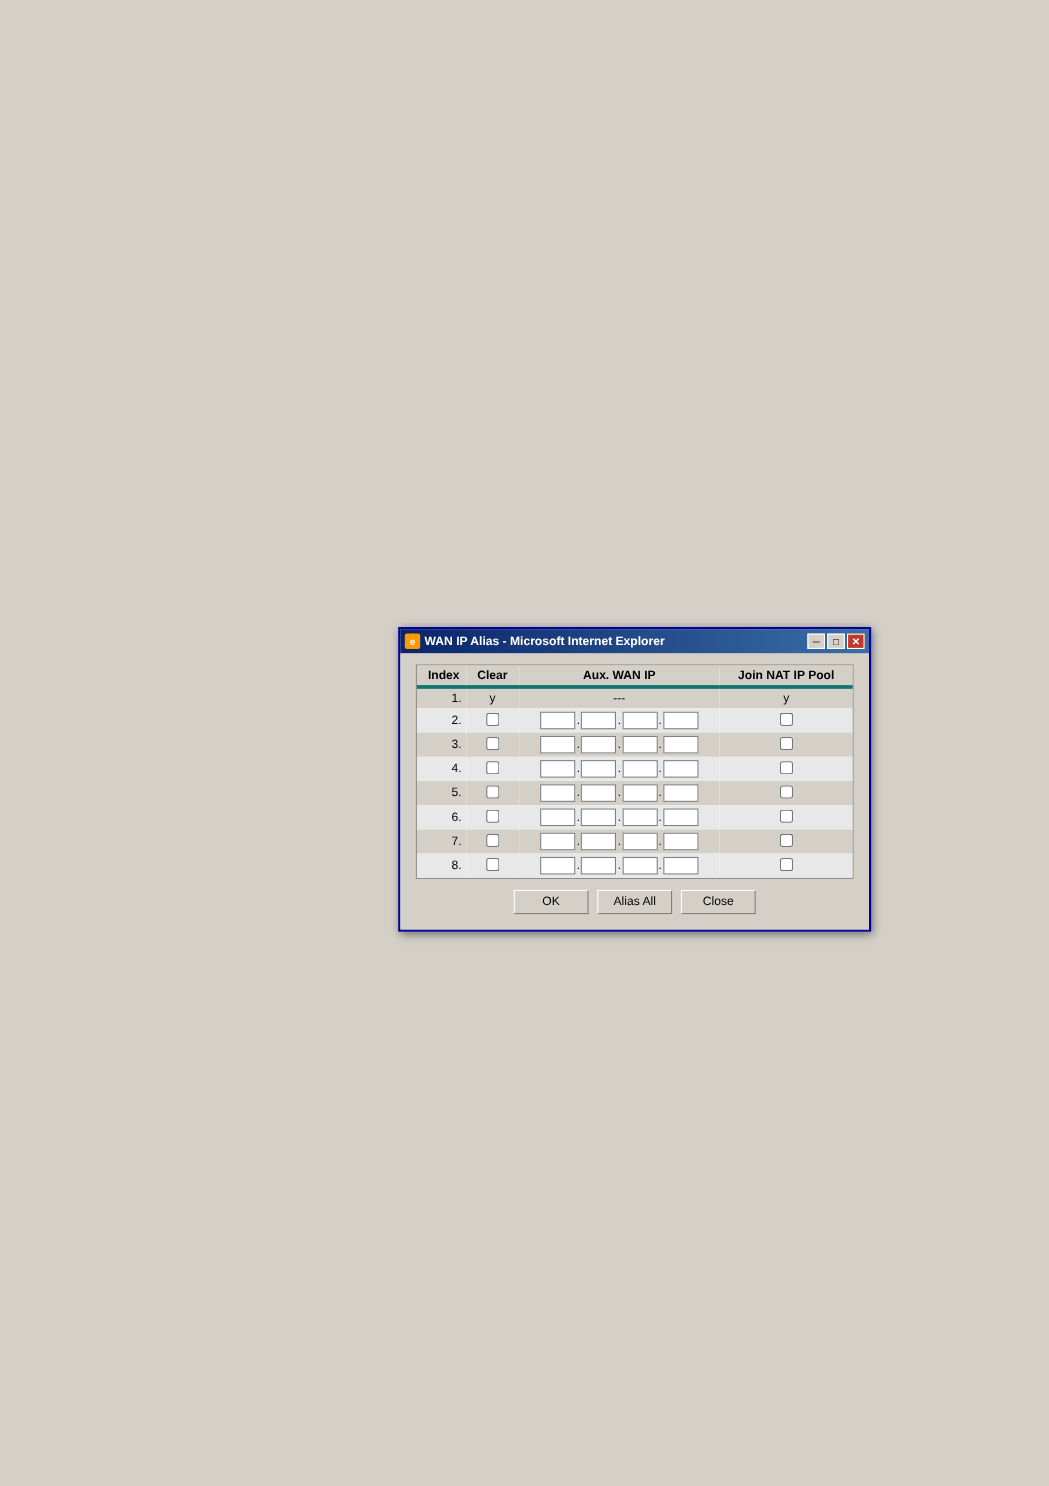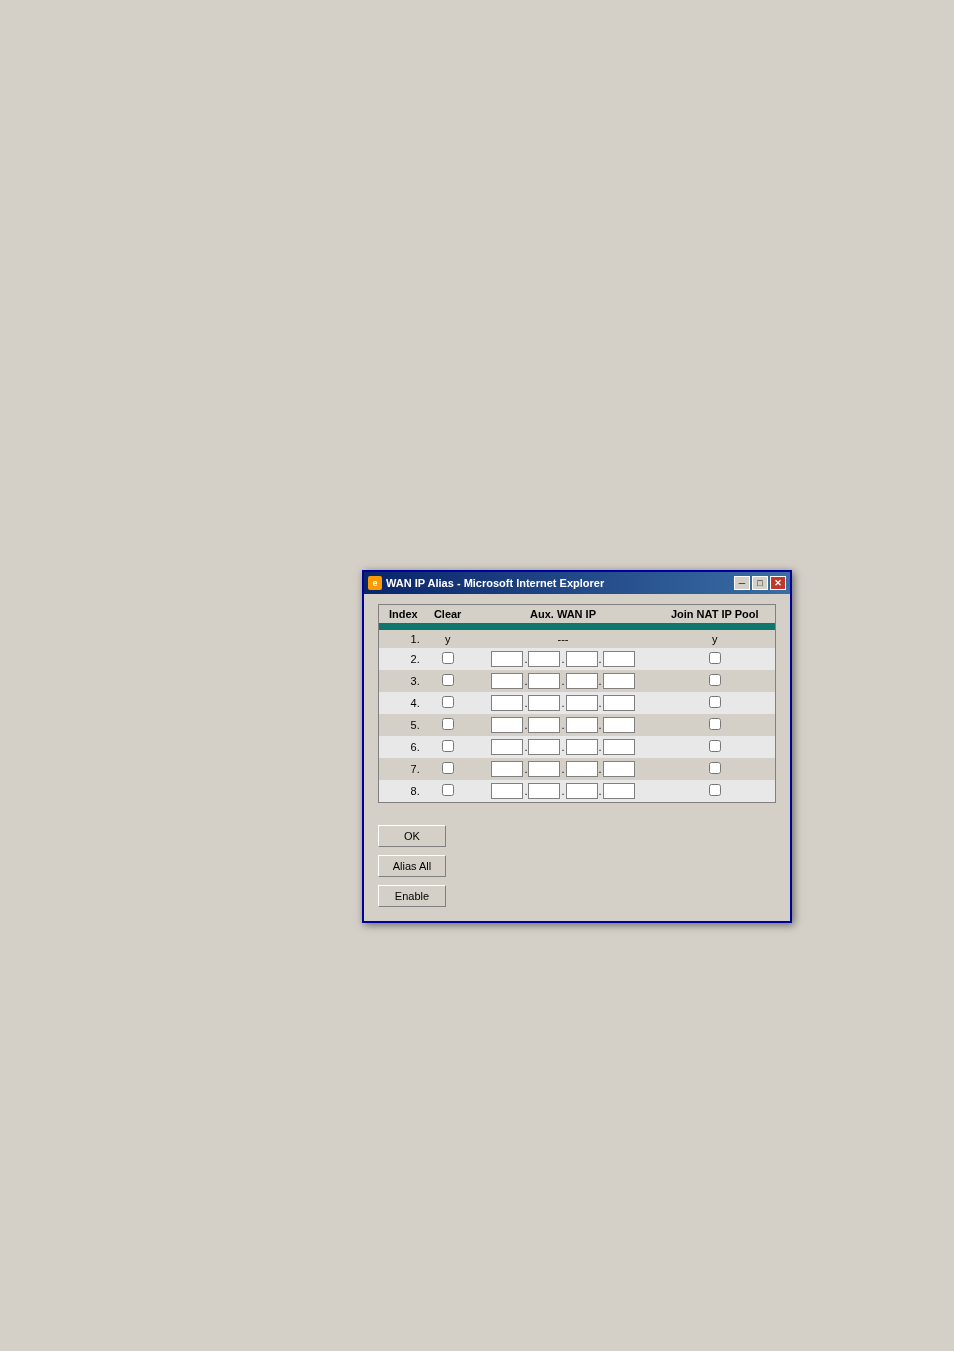--- a/index.html
+++ b/index.html
@@ -105,21 +105,21 @@
     }
 
     thead tr {
       background: #d4d0c8;
     }
 
     thead th {
       padding: 3px 6px;
       text-align: center;
       font-weight: bold;
-      border-bottom: 7px solid #0f766e;
+      border-bottom: 3px solid #0f766e;
       color: #000;
     }
 
     thead th:first-child {
       text-align: left;
       padding-left: 10px;
     }
 
     tbody tr:nth-child(odd) {
       background: #d4d0c8;
@@ -166,22 +166,21 @@
     input[type="checkbox"] {
       width: 12px;
       height: 12px;
       cursor: pointer;
     }
 
     .button-row {
       display: flex;
       justify-content: center;
       gap: 8px;
-      margin-top: 22px;
-      flex-direction: column;
+      margin-top: 10px;
     }
 
     .dialog-btn {
       width: 68px;
       height: 22px;
       background: #d4d0c8;
       border: 1px solid #808080;
       border-top-color: #ffffff;
       border-left-color: #ffffff;
       font-size: 11px;
@@ -354,16 +353,16 @@
             </td>
             <td><input type="checkbox" style=""></td>
           </tr>
         </tbody>
       </table>
     </div>
 
     <div class="button-row">
       <button class="dialog-btn">OK</button>
       <button class="dialog-btn">Alias All</button>
-      <button class="dialog-btn">Enable</button>
+      <button class="dialog-btn">Close</button>
     </div>
   </div>
 </div>
 
 </body></html>

